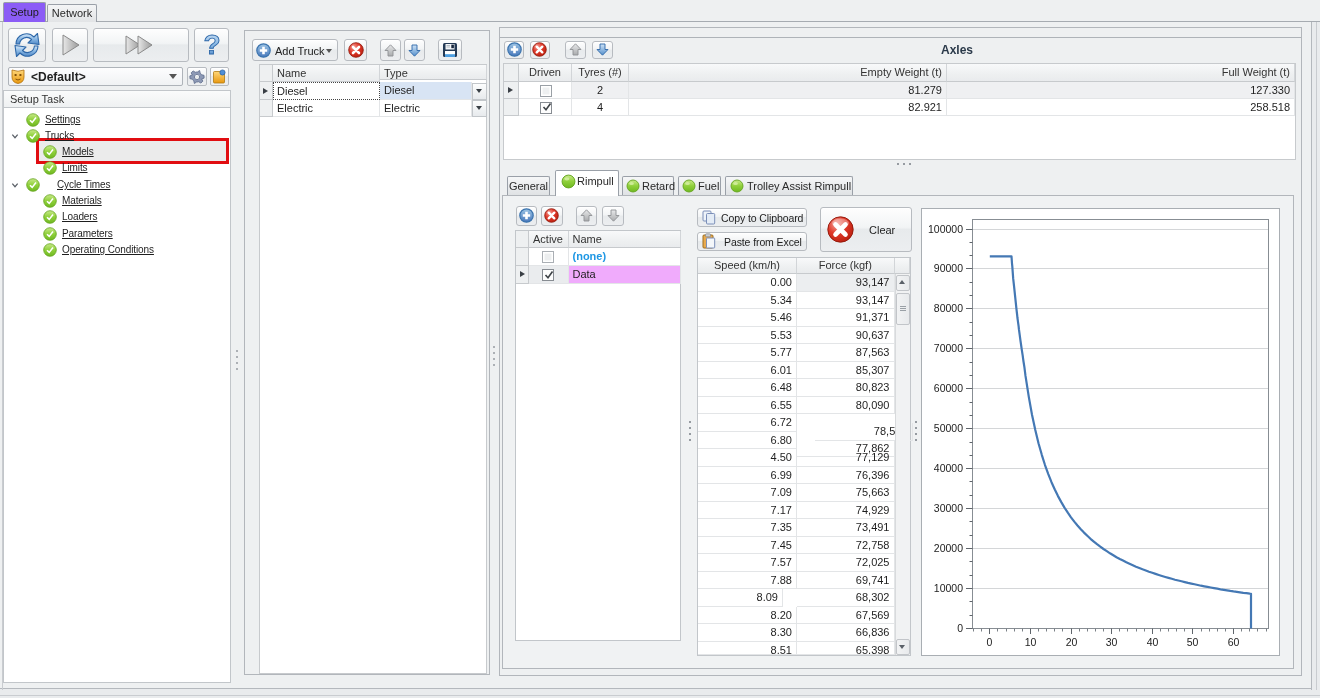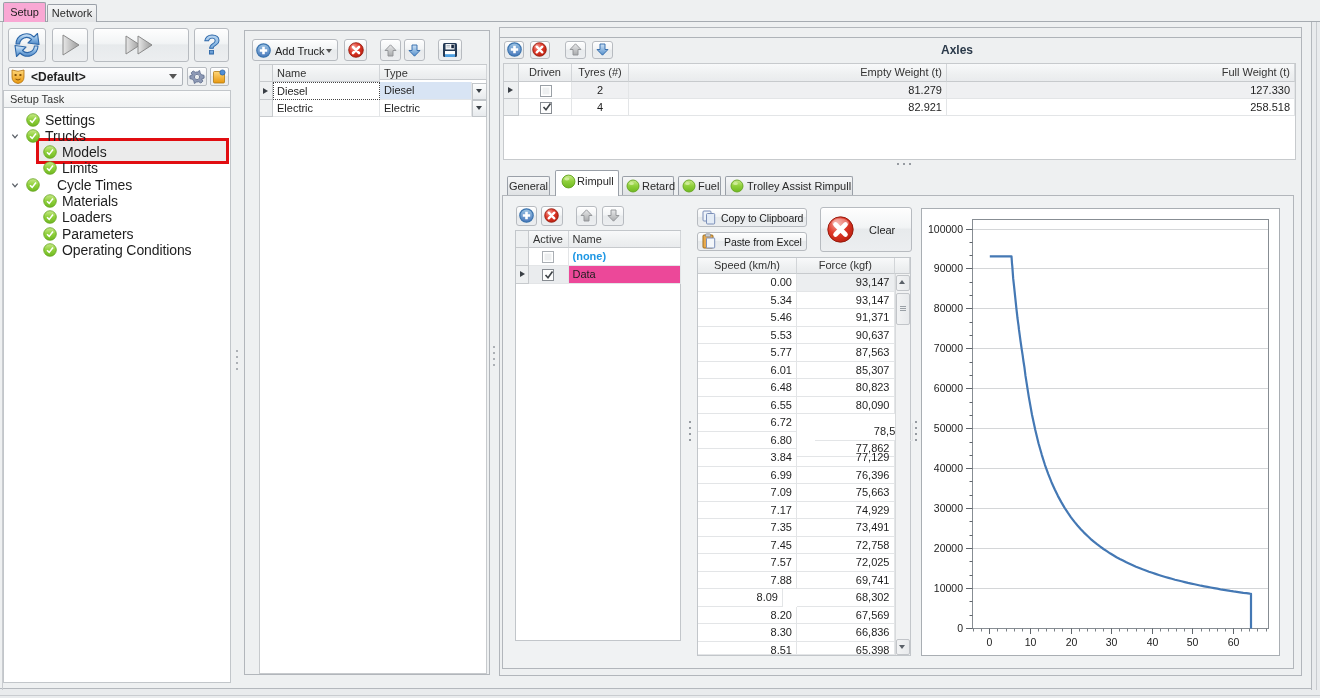--- a/index.html
+++ b/index.html
@@ -13,32 +13,32 @@
 .gh{position:absolute;box-sizing:border-box;background:linear-gradient(#f8f9fa,#eef0f1 60%,#e9ebed);
   border-right:1px solid #d2d5d8;border-bottom:1px solid #c7cacd;color:#333;}
 .ghl{line-height:17px;padding-left:4px;}
 .cell{position:absolute;box-sizing:border-box;border-right:1px solid #e3e5e7;border-bottom:1px solid #e3e5e7;line-height:16px;}
 .rowhdr{position:absolute;box-sizing:border-box;background:#eef0f1;border-right:1px solid #c7cacd;border-bottom:1px solid #c7cacd;}
 .rt{text-align:right;padding-right:4px;}
 .tab{position:absolute;box-sizing:border-box;border:1px solid #9aa0a8;border-bottom:none;
   border-radius:2px 2px 0 0;background:linear-gradient(#f6f7f8,#e8eaec 60%,#dfe2e4);
   text-align:center;color:#2a2a2a;}
 .tabactive{background:#fff;z-index:5;}
-.treetxt{position:absolute;line-height:14px;font-size:14px;letter-spacing:-0.1px;}
+.treetxt{position:absolute;line-height:14px;font-size:10px;letter-spacing:-0.1px;text-decoration:underline;}
 .dots-v span,.dots-h span{display:block;width:2px;height:2px;border-radius:50%;background:#969ba1;}
 .chev{position:absolute;width:8px;height:8px;}
 svg{position:absolute;overflow:visible;}
 .sb{box-sizing:border-box;background:linear-gradient(90deg,#f2f3f4,#e8eaec);border:1px solid #c2c5c9;border-radius:2px;}
 </style>
 </head>
 <body>
 
 <div class="abs" style="left:0;top:21px;width:1320px;height:1px;background:#a6abb1;"></div>
 <div class="abs" style="left:47px;top:4px;width:50px;height:18px;box-sizing:border-box;border:1px solid #9aa0a8;border-bottom:none;border-radius:2px 2px 0 0;background:linear-gradient(#f4f5f6,#e2e4e6);text-align:center;line-height:17px;color:#2a2a2a;">Network</div>
-<div class="abs" style="left:3px;top:2px;width:43px;height:20px;box-sizing:border-box;border:1px solid #9aa0a8;border-bottom:none;border-radius:2px 2px 0 0;background:#f9a8d4;text-align:center;line-height:19px;">Setup</div>
+<div class="abs" style="left:3px;top:2px;width:43px;height:20px;box-sizing:border-box;border:1px solid #9aa0a8;border-bottom:none;border-radius:2px 2px 0 0;background:#8b5cf6;text-align:center;line-height:19px;">Setup</div>
 
 <div class="btn" style="left:8px;top:28px;width:38px;height:34px;"></div>
 <div class="btn" style="left:52px;top:28px;width:36px;height:34px;"></div>
 <div class="btn" style="left:93px;top:28px;width:96px;height:34px;"></div>
 <div class="btn" style="left:194px;top:28px;width:35px;height:34px;"></div>
 <svg style="left:11px;top:30px;" width="32" height="30" viewBox="0 0 32 30">
  <defs>
       <linearGradient id="blug" x1="0" y1="0" x2="0" y2="1">
   <stop offset="0" stop-color="#d8e9f8"></stop>
         <stop offset="0.5" stop-color="#8ab8e4"></stop>
@@ -355,21 +355,21 @@
 <div class="gh ghl" style="left:568.5px;top:231px;width:112px;height:17px;line-height:16px;">Name</div>
 
 <div class="rowhdr" style="left:516px;top:248px;width:13px;height:18px;"></div>
 <div class="cell" style="left:529px;top:248px;width:39.5px;height:18px;"></div>
 <div class="cell" style="left:568.5px;top:248px;width:112px;height:18px;padding-left:4px;line-height:17px;color:#1e97e4;font-weight:bold;">(none)</div>
 <div class="abs" style="left:542px;top:251px;width:12px;height:12px;box-sizing:border-box;border:1px solid #aaafb4;background:#eceeef;box-shadow:inset 0 0 0 1.5px #fff;"></div>
 
 <div class="rowhdr" style="left:516px;top:266px;width:13px;height:18px;"></div>
 <div class="abs" style="left:519.5px;top:271px;width:0;height:0;border-top:3.5px solid transparent;border-bottom:3.5px solid transparent;border-left:5px solid #3a3f45;"></div>
 <div class="cell" style="left:529px;top:266px;width:39.5px;height:18px;background:#eaecee;"></div>
-<div class="cell" style="left:568.5px;top:266px;width:112px;height:18px;background:#ec4899;padding-left:4px;line-height:17px;">Data</div>
+<div class="cell" style="left:568.5px;top:266px;width:112px;height:18px;background:#f0abfc;padding-left:4px;line-height:17px;">Data</div>
 <div class="abs" style="left:542px;top:269px;width:12px;height:12px;box-sizing:border-box;border:1px solid #878c92;background:#fdfdfd;"></div>
 <svg style="left:542.5px;top:268.5px;" width="12" height="12" viewBox="0 0 12 12">
       <path d="M2.5 6 L5 8.8 L9.5 2.5" fill="none" stroke="#3e4347" stroke-width="1.6"></path>
     </svg>
 
 <div class="abs" style="left:689px;top:421px;width:2px;height:22px;background:repeating-linear-gradient(#969ba1 0 2px,transparent 2px 6px);"></div>
 </div>
 <div id="lowermid">
 
 <div class="btn" style="left:697px;top:208px;width:110px;height:19px;"></div>
@@ -410,21 +410,21 @@
 <div class="cell rt" style="left:698px;top:361.5px;width:99px;height:17.5px;line-height:16.5px;overflow:hidden;">6.01</div>
 <div class="cell rt" style="left:797px;top:361.5px;width:97.5px;height:17.5px;line-height:16.5px;overflow:hidden;">85,307</div>
 <div class="cell rt" style="left:698px;top:379.0px;width:99px;height:17.5px;line-height:16.5px;overflow:hidden;">6.48</div>
 <div class="cell rt" style="left:797px;top:379.0px;width:97.5px;height:17.5px;line-height:16.5px;overflow:hidden;">80,823</div>
 <div class="cell rt" style="left:698px;top:396.5px;width:99px;height:17.5px;line-height:16.5px;overflow:hidden;">6.55</div>
 <div class="cell rt" style="left:797px;top:396.5px;width:97.5px;height:17.5px;line-height:16.5px;overflow:hidden;">80,090</div>
 <div class="cell rt" style="left:698px;top:414.0px;width:99px;height:17.5px;line-height:16.5px;overflow:hidden;">6.72</div>
 <div class="cell rt" style="left:815px;top:414.0px;width:97.5px;height:17.5px;line-height:16.5px;overflow:hidden;margin-top:9px;">78,596</div>
 <div class="cell rt" style="left:698px;top:431.5px;width:99px;height:17.5px;line-height:16.5px;overflow:hidden;">6.80</div>
 <div class="cell rt" style="left:797px;top:431.5px;width:97.5px;height:17.5px;line-height:16.5px;overflow:hidden;margin-top:8px;">77,862</div>
-<div class="cell rt" style="left:698px;top:449.0px;width:99px;height:17.5px;line-height:16.5px;overflow:hidden;">3.84</div>
+<div class="cell rt" style="left:698px;top:449.0px;width:99px;height:17.5px;line-height:16.5px;overflow:hidden;">4.50</div>
 <div class="cell rt" style="left:797px;top:449.0px;width:97.5px;height:17.5px;line-height:16.5px;overflow:hidden;">77,129</div>
 <div class="cell rt" style="left:698px;top:466.5px;width:99px;height:17.5px;line-height:16.5px;overflow:hidden;">6.99</div>
 <div class="cell rt" style="left:797px;top:466.5px;width:97.5px;height:17.5px;line-height:16.5px;overflow:hidden;">76,396</div>
 <div class="cell rt" style="left:698px;top:484.0px;width:99px;height:17.5px;line-height:16.5px;overflow:hidden;">7.09</div>
 <div class="cell rt" style="left:797px;top:484.0px;width:97.5px;height:17.5px;line-height:16.5px;overflow:hidden;">75,663</div>
 <div class="cell rt" style="left:698px;top:501.5px;width:99px;height:17.5px;line-height:16.5px;overflow:hidden;">7.17</div>
 <div class="cell rt" style="left:797px;top:501.5px;width:97.5px;height:17.5px;line-height:16.5px;overflow:hidden;">74,929</div>
 <div class="cell rt" style="left:698px;top:519.0px;width:99px;height:17.5px;line-height:16.5px;overflow:hidden;">7.35</div>
 <div class="cell rt" style="left:797px;top:519.0px;width:97.5px;height:17.5px;line-height:16.5px;overflow:hidden;">73,491</div>
 <div class="cell rt" style="left:698px;top:536.5px;width:99px;height:17.5px;line-height:16.5px;overflow:hidden;">7.45</div>

